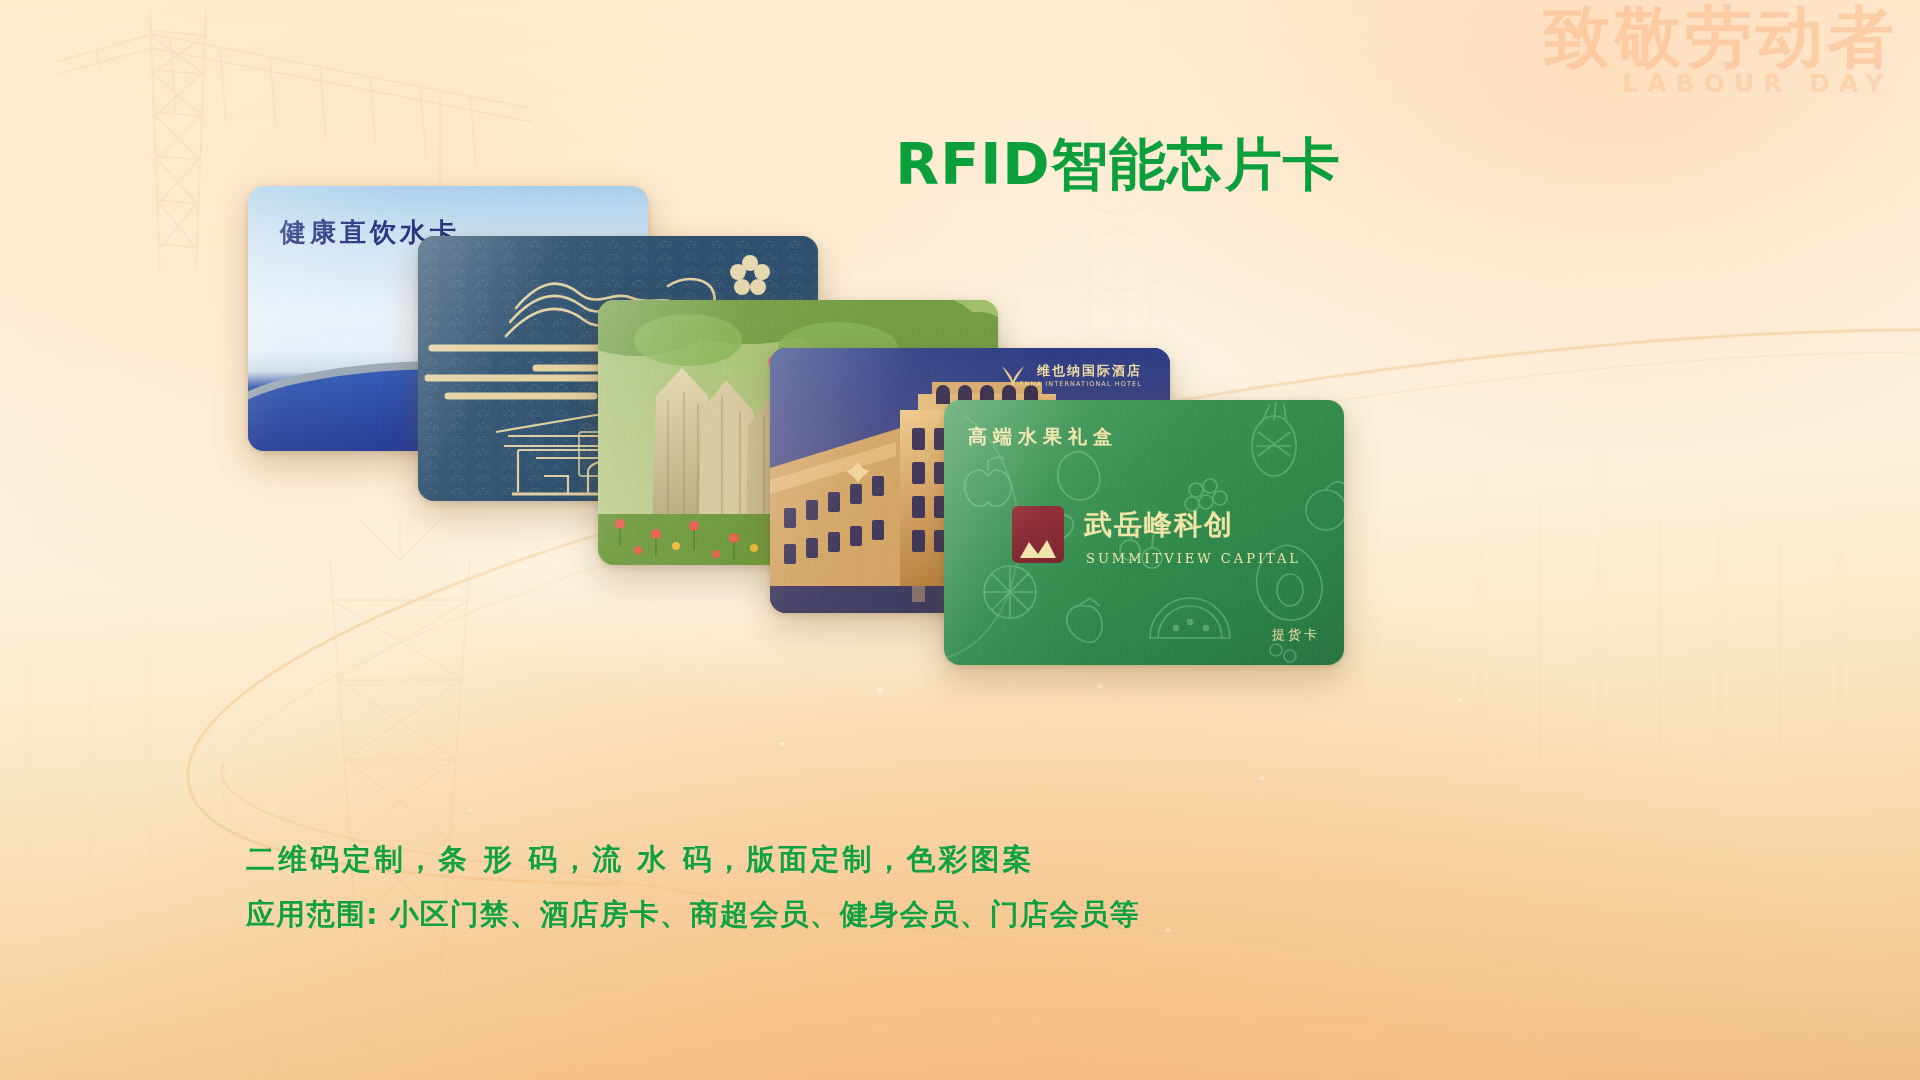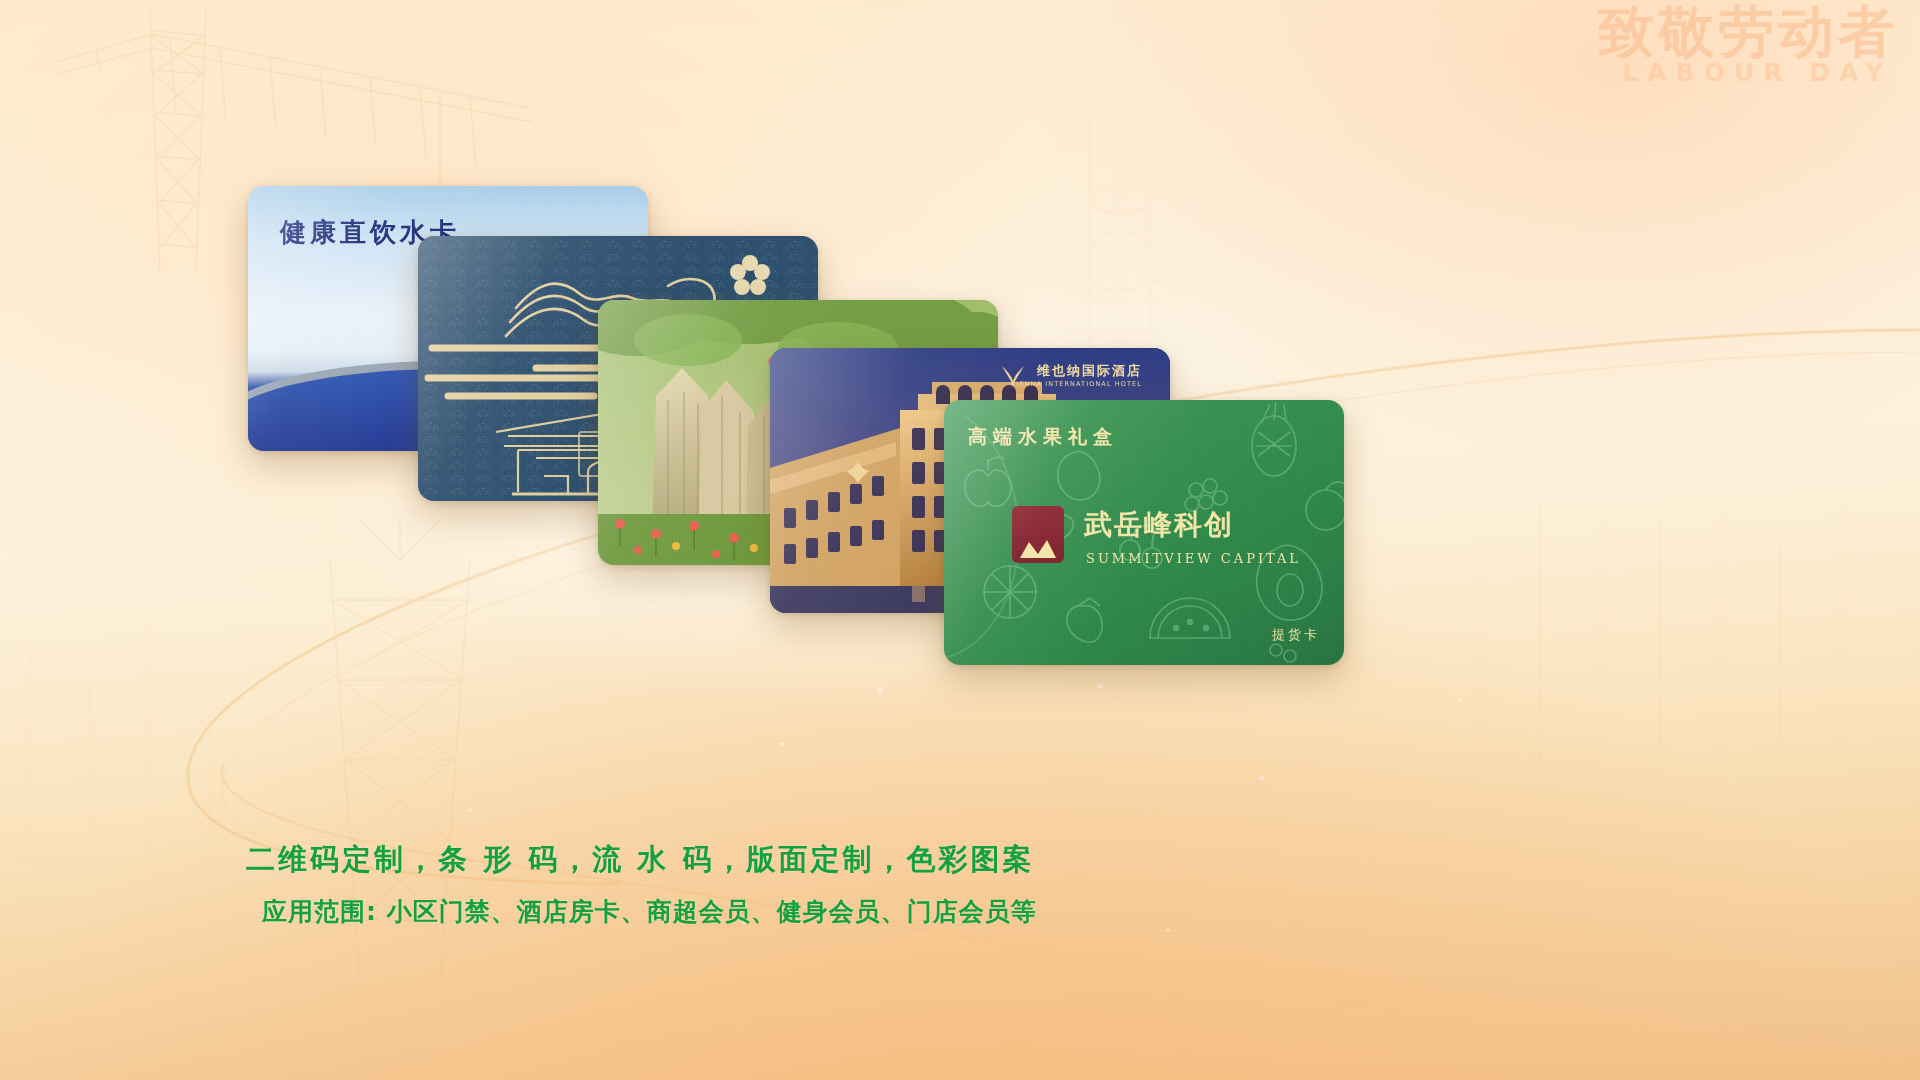--- a/index.html
+++ b/index.html
@@ -34,21 +34,21 @@
     background:radial-gradient(ellipse at 50% 50%, rgba(255,255,255,.55) 0%, rgba(255,255,255,0) 68%);
     pointer-events:none;
   }
 
   
   .watermark{
     position:absolute;right:22px;top:4px;text-align:right;
     pointer-events:none;user-select:none;line-height:1;
   }
   .watermark .wm-cn{
-    font-size:56px;font-weight:bold;letter-spacing:4px;
+    font-size:67px;font-weight:bold;letter-spacing:4px;
     color:rgba(250,175,120,.42);
     font-family:"DejaVu Sans","Liberation Sans",sans-serif;
     display:block;
   }
   .watermark .wm-en{
     display:block;margin-right:6px;
     font-size:25px;font-weight:bold;letter-spacing:9px;
     color:rgba(252,192,143,.48);
   }
 
@@ -60,21 +60,21 @@
     color:#0ba03c;line-height:1.12;white-space:nowrap;
   }
 
   
   .copy{position:absolute;left:246px;top:840px;}
   .copy .line{
     color:#12a13e;font-weight:bold;white-space:nowrap;
     text-shadow:0 0 2px rgba(255,255,255,.35);
   }
   .copy .line1{font-size:29px;letter-spacing:3px;margin-bottom:15px;}
-  .copy .line2{font-size:25px;letter-spacing:1px;margin-left:16px;}
+  .copy .line2{font-size:29px;letter-spacing:1px;}
 
   
   .cards{position:absolute;left:0;top:0;width:1920px;height:1080px;pointer-events:none;}
   .card{
     position:absolute;border-radius:16px;overflow:hidden;
     box-shadow:0 14px 34px rgba(120,80,30,.28), 0 2px 6px rgba(120,80,30,.18);
     pointer-events:auto;
   }
   .card .sheen{
     position:absolute;inset:0;
@@ -231,20 +231,21 @@
     </svg>
   </div>
 
   <div class="glow"></div>
 
   <div class="watermark">
     <span class="wm-cn">致敬劳动者</span>
     <span class="wm-en">LABOUR DAY</span>
   </div>
 
+  <div class="headline">RFID智能芯片卡</div>
 
   <div class="cards">
 
     <div class="card" id="card-water">
       <div class="wave-top"></div>
       <div class="wave-main"></div>
       <svg class="splash" viewBox="0 0 74 122">
         <g fill="none" stroke="#8fc6ea" stroke-width="2.4" opacity="0.95">
           <path d="M36 4 C26 26 12 44 14 66 C16 86 32 100 40 118"></path>
           <path d="M48 18 C40 38 30 52 32 70 C34 88 46 100 52 116"></path>

